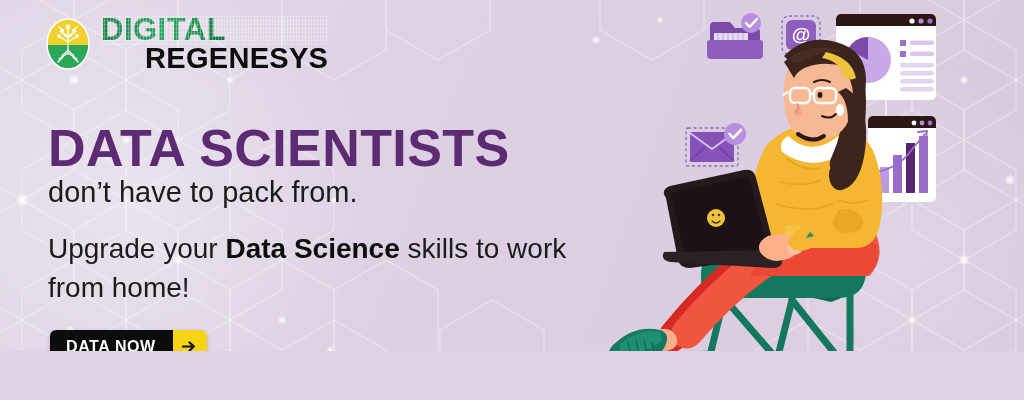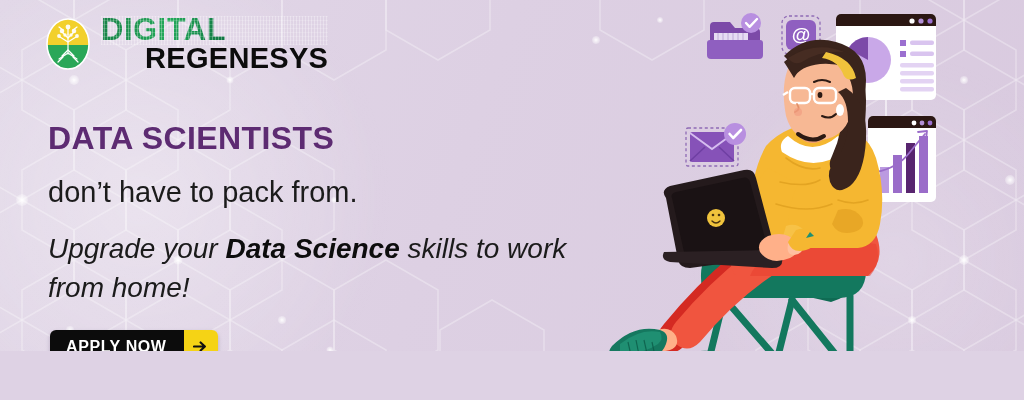--- a/index.html
+++ b/index.html
@@ -52,30 +52,30 @@
     background:repeating-linear-gradient(90deg,rgba(255,255,255,.30) 0 1px,rgba(255,255,255,0) 1px 3px),
                repeating-linear-gradient(0deg,rgba(255,255,255,.16) 0 1px,rgba(255,255,255,0) 1px 4px);
     mix-blend-mode:screen; pointer-events:none;
   }
   .logo-regenesys {
     font-size:29px; font-weight:bold; color:#0c0c0c; letter-spacing:.3px;margin-left:44px;
   }
 
   .headline {
     position:absolute; left:48px; top:122px;
-    font-size:32px; font-weight:bold; color:#5d2b72;
+    font-size:52px; font-weight:bold; color:#5d2b72;
     letter-spacing:.4px; line-height:1;
   }
   .subhead {
     position:absolute; left:48px; top:178px;
     font-size:29px; color:#1b1b1b; font-weight:normal; line-height:1;
   }
   .body-copy {
     position:absolute; left:48px; top:230px;
-    font-size:28px; color:#1b1b1b; line-height:1.38; width:530px;font-style:italic;
+    font-size:28px; color:#1b1b1b; line-height:1.38; width:530px;
   }
   .body-copy b { font-weight:bold; color:#0d0d0d; }
 
   .cta {
     position:absolute; left:50px; top:330px;
     display:flex; align-items:stretch;
     height:33px; border-radius:6px; overflow:hidden;
     box-shadow:0 2px 4px rgba(60,30,80,.25);
     cursor:pointer; border:none;
   }
@@ -211,21 +211,21 @@
         <span class="logo-regenesys">REGENESYS</span>
       </div>
     </div>
 
     <h1 class="headline">DATA SCIENTISTS</h1>
     <div class="subhead">don’t have to pack from.</div>
 
     <p class="body-copy"><span>Upgrade your </span><b>Data Science</b><span> skills to work from home!</span></p>
 
     <div class="cta">
-      <span class="cta-label">APPLY NOW</span>
+      <span class="cta-label">DATA NOW</span>
       <span class="cta-arrow">
         <svg width="15" height="13" viewBox="0 0 15 13" aria-hidden="true">
           <path d="M1 6.5 H11.5 M7.6 2.4 L11.9 6.5 L7.6 10.6" stroke="#111111" stroke-width="2.1" fill="none" stroke-linecap="round" stroke-linejoin="round"></path>
         </svg>
       </span>
     </div>
   </div>
 
   <div class="art">
     <svg viewBox="0 0 474 400" width="474" height="400" aria-hidden="true">

